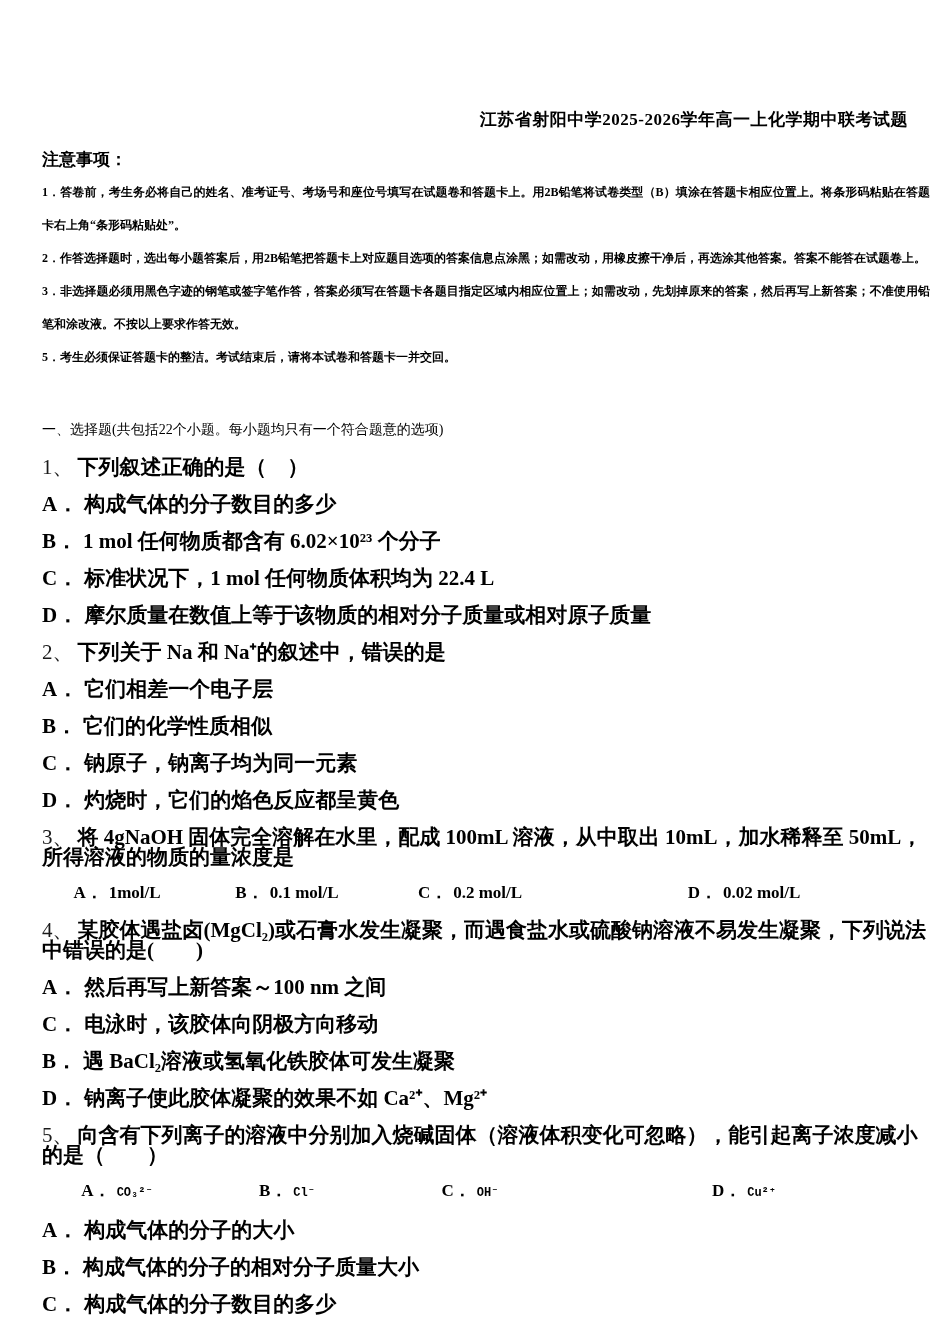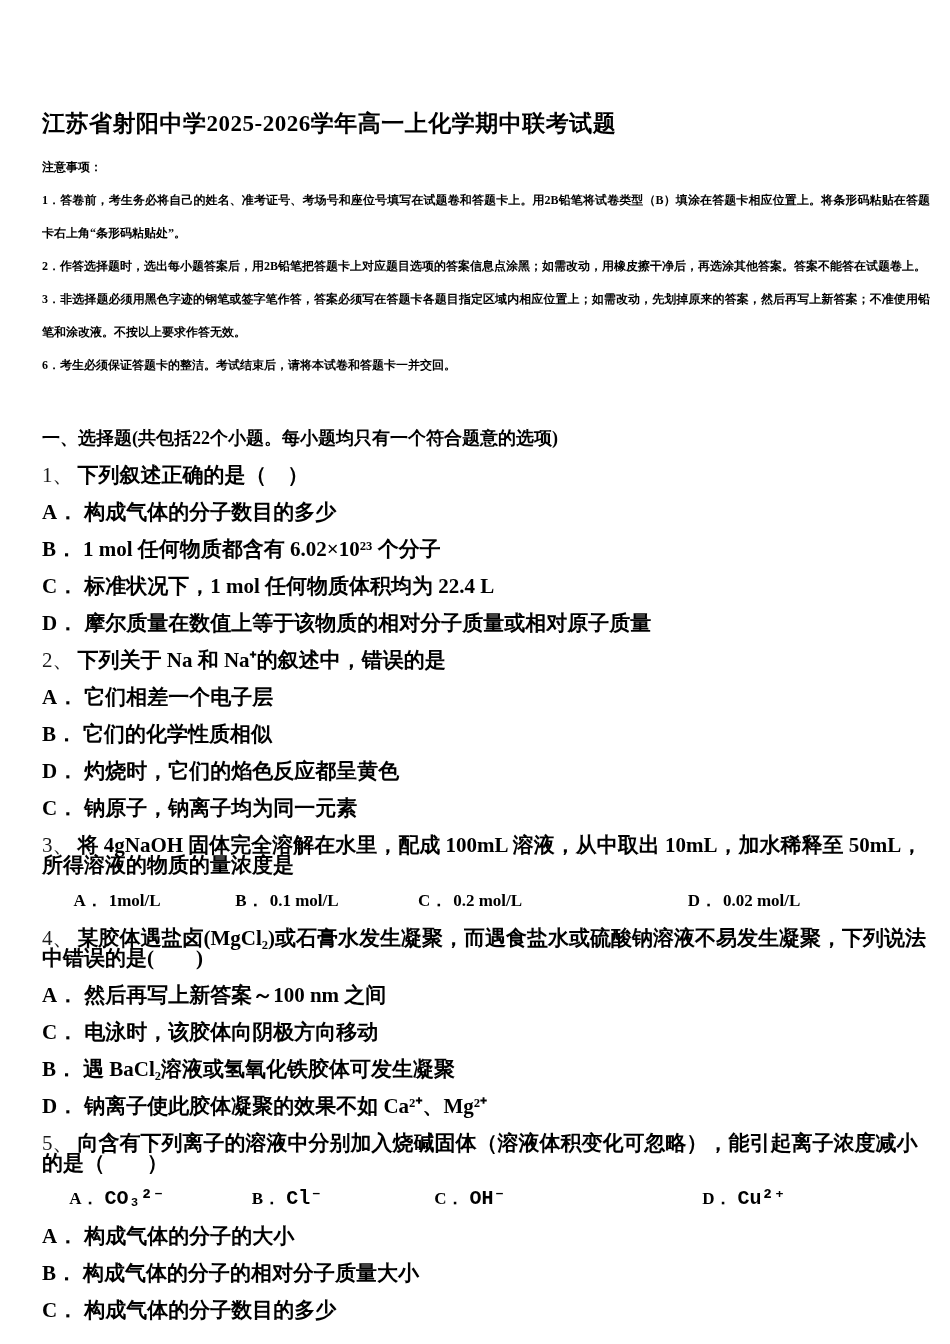--- a/index.html
+++ b/index.html
@@ -9,44 +9,44 @@
     height: 1344px;
     margin: 0 auto;
     background: #ffffff;
     box-sizing: border-box;
     padding: 108px 20px 0 42px;
     font-family: "Liberation Serif", serif;
     color: #000000;
     overflow: hidden;
   }
   .title {
-    text-align: left;
-    font-size: 23px;
+    text-align: right;
+    font-size: 17px;
     font-weight: 700;
     letter-spacing: 0.5px;
     margin: 0 0 12px 0;
     padding-right: 22px; 
   }
   .notice-heading {
-    font-size: 12px;
+    font-size: 17px;
     font-weight: 700;
     line-height: 33px;
     margin: 0;
   }
   .notice-item {
     font-size: 12px;
     font-weight: 700;
     line-height: 33px;
     margin: 0;
     max-width: 892px;
     text-align: justify;
   }
   .section-heading {
-    font-size: 18px;
-    font-weight: 700;
+    font-size: 14px;
+    font-weight: 400;
     margin: 46px 0 0 0;
     line-height: 20px;
   }
   .line {
     font-size: 21px;
     font-weight: 700;
     line-height: 20px;
     margin: 17px 0 0 0;
     max-width: 892px;
   }
@@ -62,55 +62,55 @@
     font-size: 17px;
     font-weight: 700;
     line-height: 20px;
     margin: 16px 0 0 0;
     max-width: 892px;
     text-align: center;
   }
   .formula {
     font-family: "Liberation Mono", monospace;
     font-weight: 700;
-    font-size: 20px;
+    font-size: 12px;
   }
   .q-block { margin: 0; }
 </style>
 </head>
 <body>
 
 <div class="page">
 
   <h1 class="title">江苏省射阳中学2025-2026学年高一上化学期中联考试题</h1>
 
   <div>
     <p class="notice-heading">注意事项：</p>
     <p class="notice-item">1．答卷前，考生务必将自己的姓名、准考证号、考场号和座位号填写在试题卷和答题卡上。用2B铅笔将试卷类型（B）填涂在答题卡相应位置上。将条形码粘贴在答题卡右上角“条形码粘贴处”。</p>
     <p class="notice-item">2．作答选择题时，选出每小题答案后，用2B铅笔把答题卡上对应题目选项的答案信息点涂黑；如需改动，用橡皮擦干净后，再选涂其他答案。答案不能答在试题卷上。</p>
     <p class="notice-item">3．非选择题必须用黑色字迹的钢笔或签字笔作答，答案必须写在答题卡各题目指定区域内相应位置上；如需改动，先划掉原来的答案，然后再写上新答案；不准使用铅笔和涂改液。不按以上要求作答无效。</p>
-    <p class="notice-item">6．考生必须保证答题卡的整洁。考试结束后，请将本试卷和答题卡一并交回。</p>
+    <p class="notice-item">5．考生必须保证答题卡的整洁。考试结束后，请将本试卷和答题卡一并交回。</p>
   </div>
 
   <p class="section-heading">一、选择题(共包括22个小题。每小题均只有一个符合题意的选项)</p>
 
   <div class="q-block">
     <p class="line"><span class="q-num">1、</span><span>下列叙述正确的是（　）</span></p>
     <p class="line"><span class="opt-label">A．</span><span>构成气体的分子数目的多少</span></p>
     <p class="line"><span class="opt-label">B．</span><span>1 mol 任何物质都含有 6.02×10²³ 个分子</span></p>
     <p class="line"><span class="opt-label">C．</span><span>标准状况下，1 mol 任何物质体积均为 22.4 L</span></p>
     <p class="line"><span class="opt-label">D．</span><span>摩尔质量在数值上等于该物质的相对分子质量或相对原子质量</span></p>
   </div>
 
   <div class="q-block">
     <p class="line"><span class="q-num">2、</span><span>下列关于 Na 和 Na⁺的叙述中，错误的是</span></p>
     <p class="line"><span class="opt-label">A．</span><span>它们相差一个电子层</span></p>
     <p class="line"><span class="opt-label">B．</span><span>它们的化学性质相似</span></p>
+    <p class="line"><span class="opt-label">C．</span><span>钠原子，钠离子均为同一元素</span></p>
     <p class="line"><span class="opt-label">D．</span><span>灼烧时，它们的焰色反应都呈黄色</span></p>
-    <p class="line"><span class="opt-label">C．</span><span>钠原子，钠离子均为同一元素</span></p>
   </div>
 
   <div class="q-block">
     <p class="line"><span class="q-num">3、</span><span>将 4gNaOH 固体完全溶解在水里，配成 100mL 溶液，从中取出 10mL，加水稀释至 50mL，所得溶液的物质的量浓度是</span></p>
     <div class="option-row">
       <span><span class="opt-label">A．</span><span>1mol/L</span></span>
       <span><span class="opt-label">B．</span><span>0.1 mol/L</span></span>
       <span><span class="opt-label">C．</span><span>0.2 mol/L</span></span>
       <span><span class="opt-label">D．</span><span>0.02 mol/L</span></span>
     </div>

